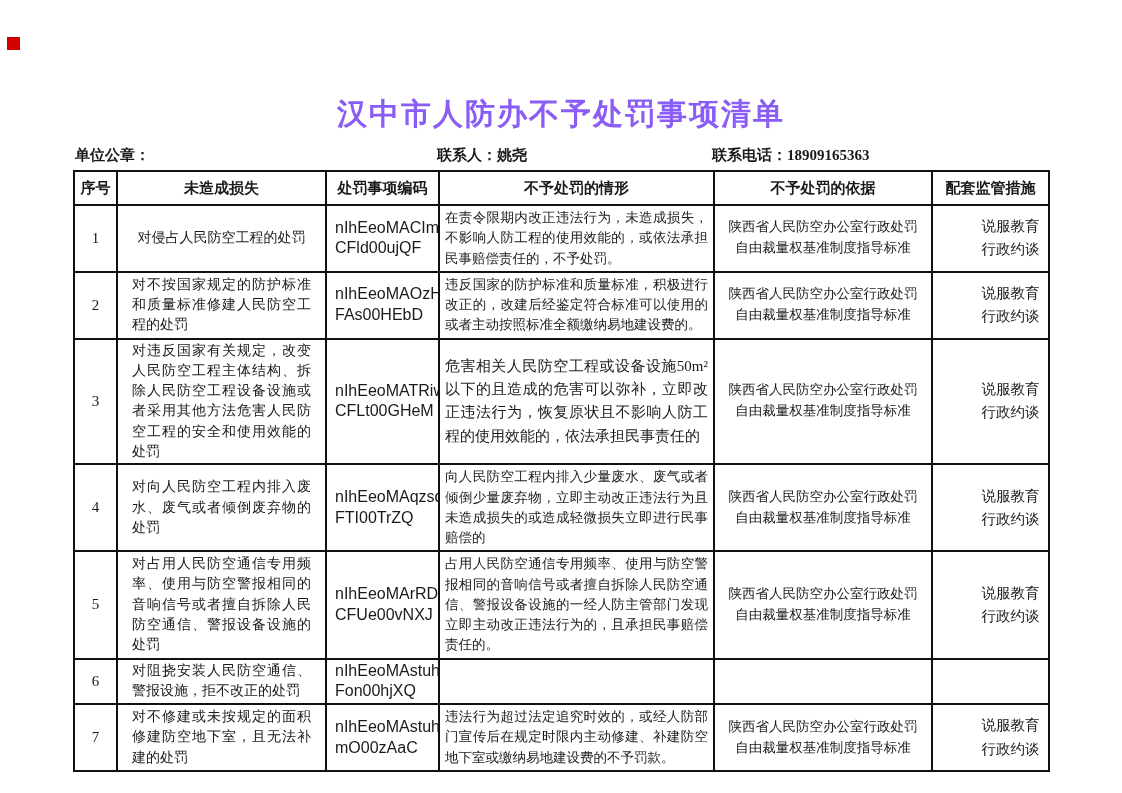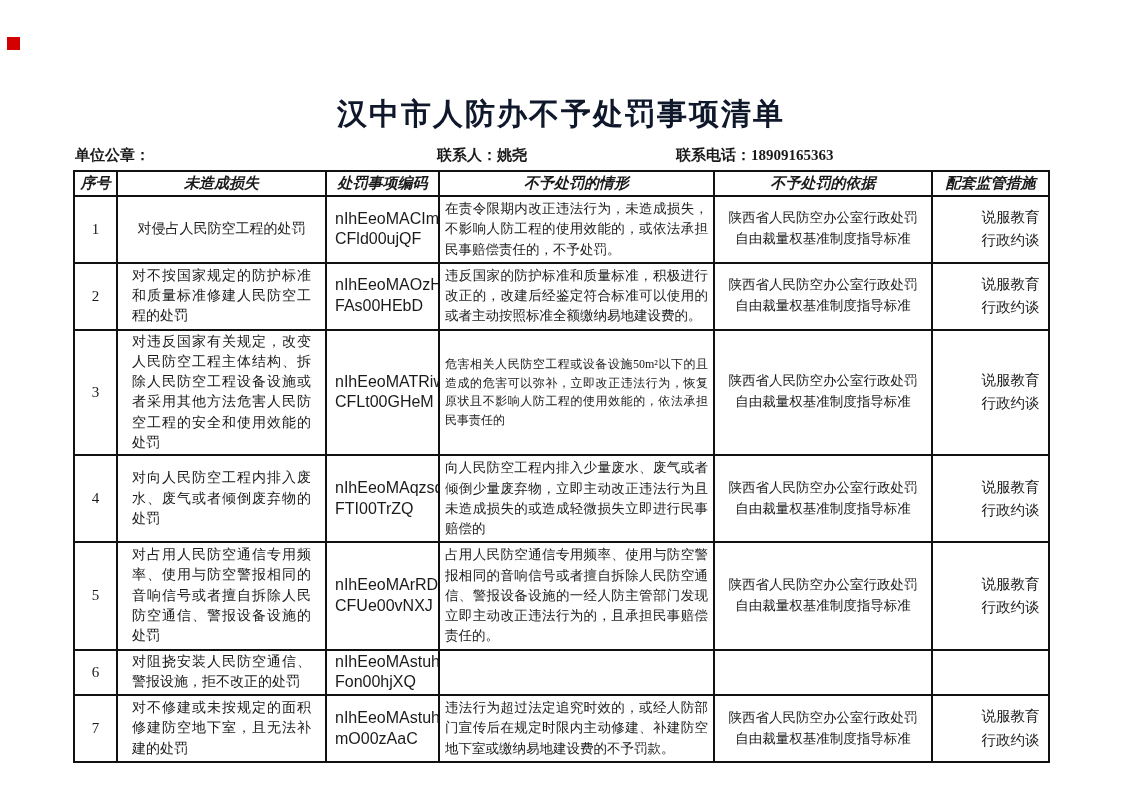--- a/index.html
+++ b/index.html
@@ -13,27 +13,27 @@
     overflow:hidden;
   }
   .corner-mark{
     position:absolute;left:7px;top:37px;width:13px;height:13px;
     background:#d40000;
   }
   .doc-title{
     position:absolute;top:94px;left:0;right:0;
     margin:0;text-align:center;
     font-size:30px;font-weight:bold;letter-spacing:2px;
-    color:#0f172a;
+    color:#8b5cf6;
     font-family:"Liberation Serif","DejaVu Serif",serif;
   }
   .meta-line{position:absolute;top:146px;left:0;right:0;height:22px;font-size:15px;font-weight:bold;}
   .meta-seal{position:absolute;left:75px;top:0;font-family:Liberation Mono, monospace;}
   .meta-contact{position:absolute;left:437px;top:0;}
-  .meta-phone{position:absolute;left:676px;top:0;}
+  .meta-phone{position:absolute;left:712px;top:0;}
 
   table.penalty-table{
     position:absolute;left:73px;top:170px;
     width:975px;
     border-collapse:collapse;
     table-layout:fixed;
     font-size:14px;
   }
   .penalty-table col.c-no{width:43px;}
   .penalty-table col.c-item{width:209px;}
@@ -41,21 +41,21 @@
   .penalty-table col.c-cond{width:275px;}
   .penalty-table col.c-basis{width:218px;}
   .penalty-table col.c-meas{width:117px;}
 
   .penalty-table th,.penalty-table td{
     border:2px solid #111;
     vertical-align:middle;
     padding:1px 4px;
     overflow:hidden;
   }
-  .penalty-table thead tr{height:25px;font-style:italic;}
+  .penalty-table thead tr{height:34px;}
   .penalty-table th{
     font-size:15px;font-weight:bold;text-align:center;padding:0 2px;
   }
   .penalty-table tbody tr:nth-child(1){height:53px;}
   .penalty-table tbody tr:nth-child(2){height:56px;}
   .penalty-table tbody tr:nth-child(3){height:94px;}
   .penalty-table tbody tr:nth-child(4){height:63px;}
   .penalty-table tbody tr:nth-child(5){height:79px;}
   .penalty-table tbody tr:nth-child(6){height:45px;}
   .penalty-table tbody tr:nth-child(7){height:55px;}
@@ -65,21 +65,21 @@
   td.item-cell span{display:inline-block;text-align:justify;text-justify:inter-ideograph;line-height:1.45;}
   td.code-cell{
     text-align:left;
     font-family:"Liberation Sans","DejaVu Sans",sans-serif;
     font-size:16px;line-height:1.3;
     white-space:pre-line;
     padding:1px 8px;
   }
   td.cond-cell{padding:2px 5px;}
   td.cond-cell span{display:inline-block;width:100%;text-align:justify;text-justify:inter-ideograph;font-size:13.5px;line-height:1.5;}
-  tr.row-small td.cond-cell span{font-size:12px;line-height:1.55;}
+  tr.row-small td.cond-cell span{font-size:15px;line-height:1.55;}
   td.basis-cell{text-align:center;white-space:pre-line;font-size:13.5px;line-height:1.55;}
   td.meas-cell{text-align:center;white-space:pre-line;font-size:14.5px;line-height:1.6;padding-left:44px;}
 </style>
 </head>
 <body>
 
 <div class="sheet">
 
   <div class="corner-mark"></div>
 

